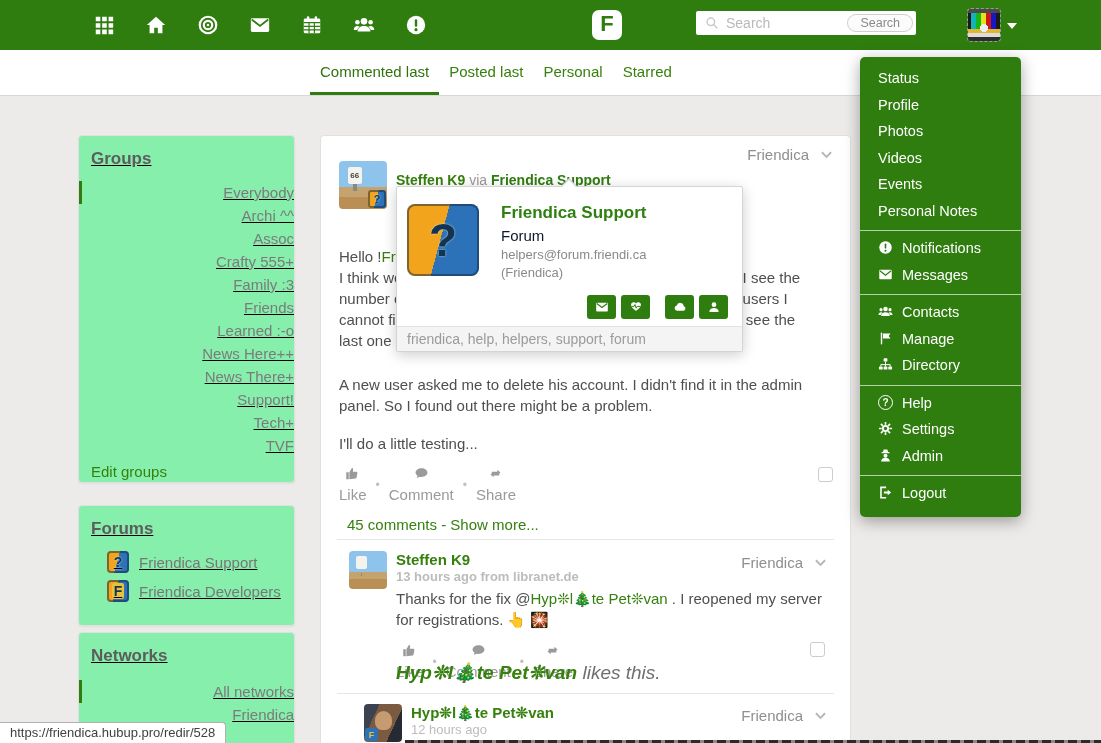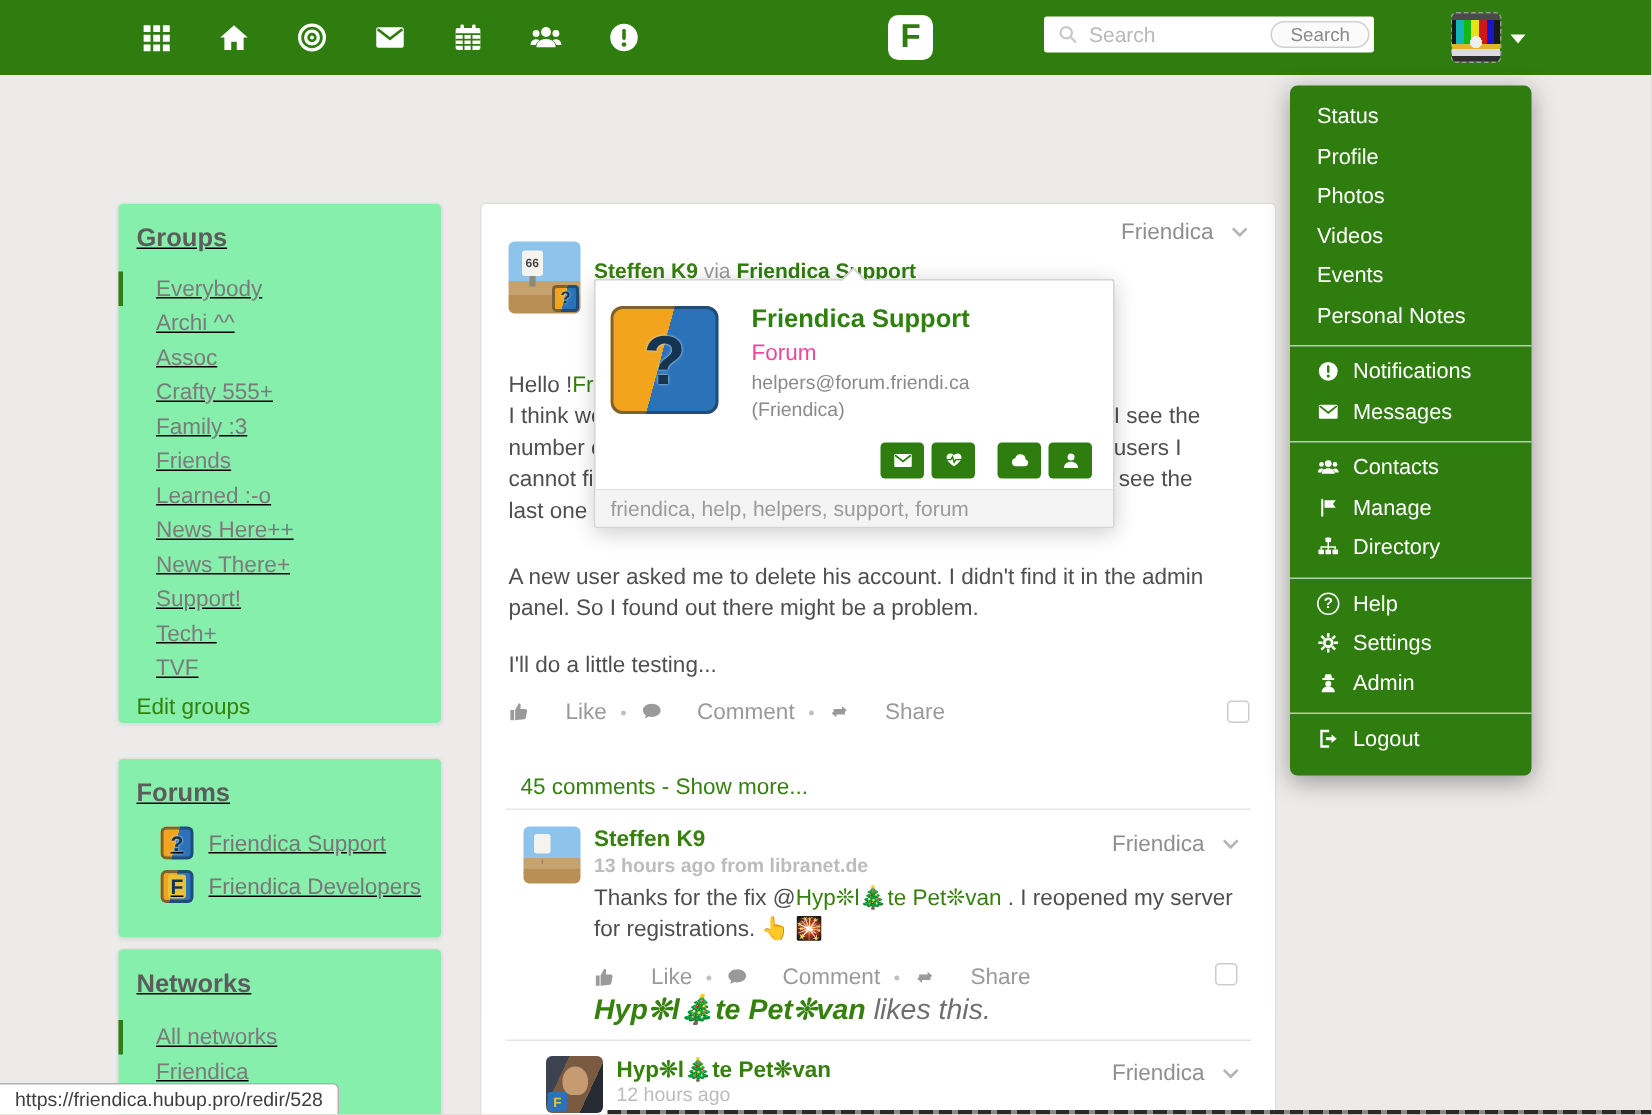--- a/index.html
+++ b/index.html
@@ -39,21 +39,21 @@
             border-bottom:1px solid #dad8d6; display:flex; align-items:stretch; padding-left:310px; z-index:2; }
   .tab { color:#36810e; font-size:15px; padding:13px 10px 0 10px; cursor:pointer; border-bottom:3px solid transparent; }
   .tab.active { border-bottom-color:#2e7d0e; color:#30730d; }
 
   
   .panel { position:absolute; left:78px; width:217px; background:#86efac; border:1px solid #e2e0de;
            border-radius:4px; box-shadow:0 1px 2px rgba(0,0,0,0.05);text-decoration:underline; }
   .panel h3 { font-size:17px; color:#5c5c5c; font-weight:bold; margin:13px 0 12px 12px; }
   .side-list { list-style:none; }
   .side-item { font-size:15px; color:#7b7b7b; line-height:23px; padding-left:22px;
-               border-left:3px solid transparent; cursor:pointer; }
+               border-left:3px solid transparent; cursor:pointer;text-align:right; }
   .side-item.active { border-left-color:#2e7d0e; }
   .edit-link { display:inline-block; margin:6px 0 12px 12px; color:#36810e; font-size:15px; cursor:pointer; }
   .forum-row { display:flex; align-items:center; gap:10px; margin:0 0 7px 28px; cursor:pointer; }
   .forum-row .flabel { font-size:15px; color:#777; }
 
   .support-icon { background:linear-gradient(105deg,#f2a51c 0 47%, #2b72b8 47%); display:flex; align-items:center;
                   justify-content:center; box-shadow:inset 0 0 0 2px rgba(25,45,70,.55); }
   .support-icon span { color:#15344f; font-weight:bold; text-shadow:0 0 2px #cfe3f2; }
   .dev-icon { background:linear-gradient(105deg,#f2a51c 0 42%, #2b72b8 42%); display:flex; align-items:center;
               justify-content:center; box-shadow:inset 0 0 0 2px rgba(25,45,70,.55); }
@@ -71,21 +71,21 @@
   .mini-badge-br { position:absolute; right:1px; bottom:1px; width:18px; height:18px; border-radius:3px; font-size:11px; }
   .post-author-line { position:absolute; left:75px; top:36px; font-size:14px; color:#999; white-space:nowrap; }
   .author-name { color:#36810e; font-weight:bold; cursor:pointer; }
   .forum-link { color:#2e7d0e; font-weight:bold; text-decoration:underline; cursor:pointer; }
   .post-meta { position:absolute; left:75px; top:48px; font-size:13px; color:#b5b5b5; }
   .wall-label { position:absolute; font-size:15px; color:#8f8f8f; display:flex; align-items:center; gap:12px; cursor:pointer; }
   .wall-label svg { width:11px; height:8px; stroke:#b5b5b5; fill:none; stroke-width:2; }
   .post-text { position:absolute; left:18px; width:497px; font-size:15px; color:#4f4f4f; line-height:21px; white-space:pre-line; }
   .link-green { color:#36810e; cursor:pointer; }
   .action-row { position:absolute; display:flex; align-items:center; gap:9px; font-size:15px; color:#9a9a9a; }
-  .action-item { display:flex; align-items:center; gap:23px; cursor:pointer; }
+  .action-item { display:flex; align-items:center; gap:5px; cursor:pointer;flex-direction:column; }
   .action-item svg { width:15px; height:15px; fill:#9a9a9a; }
   .dot-sep { color:#c0c0c0; font-size:12px; }
   .checkbox { position:absolute; width:15px; height:15px; border:1px solid #ccc; border-radius:3px; background:#fff; cursor:pointer; }
   .comments-link { position:absolute; left:26px; font-size:15px; color:#36810e; cursor:pointer; }
   .divider { position:absolute; left:16px; right:16px; border-top:1px solid #e6e6e6; }
   .cmt-name { position:absolute; font-size:15px; font-weight:bold; color:#36810e; cursor:pointer; white-space:nowrap; }
   .cmt-meta { position:absolute; font-size:13px; color:#bcbcbc; }
   .cmt-body { position:absolute; font-size:15px; color:#4f4f4f; line-height:21px; }
   .likes-line { position:absolute; font-size:19px; color:#6f6f6f;font-style:italic; }
   .likes-line b { color:#36810e; font-weight:bold; }
@@ -97,21 +97,21 @@
 
   
   .hovercard { position:absolute; left:396px; top:186px; width:347px; height:166px; background:#fff;
      border:1px solid #d4d4d4; border-radius:2px; box-shadow:0 3px 14px rgba(0,0,0,.2); z-index:5; }
   .hc-arrow { position:absolute; left:163px; top:-9px; width:0; height:0;
      border-left:9px solid transparent; border-right:9px solid transparent; border-bottom:9px solid #d4d4d4; }
   .hc-arrow:after { content:""; position:absolute; left:-8px; top:1.5px; width:0; height:0;
      border-left:8px solid transparent; border-right:8px solid transparent; border-bottom:8px solid #fff; }
   .hc-avatar { position:absolute; left:10px; top:17px; width:72px; height:72px; border-radius:8px; font-size:46px; }
   .hc-title { position:absolute; left:104px; top:16px; font-size:17px; font-weight:bold; color:#2e810e; cursor:pointer; }
-  .hc-type { position:absolute; left:104px; top:40px; font-size:15px; color:#ec4899; }
+  .hc-type { position:absolute; left:104px; top:40px; font-size:15px; color:#0f172a; }
   .hc-addr { position:absolute; left:104px; top:60px; font-size:13px; color:#8a8a8a; }
   .hc-net  { position:absolute; left:104px; top:78px; font-size:13px; color:#8a8a8a; }
   .hc-btns { position:absolute; right:14px; top:108px; display:flex; gap:5px; }
   .hc-btn { width:29px; height:24px; background:#2e7d0e; border:none; border-radius:3px; cursor:pointer;
             display:flex; align-items:center; justify-content:center; }
   .hc-btn svg { width:14px; height:14px; fill:#fff; }
   .hc-btn.gap { margin-left:10px; }
   .hc-tags { position:absolute; left:0; right:0; bottom:0; height:25px; background:#f4f4f4; border-top:1px solid #e2e2e2;
              font-size:14px; color:#9b9b9b; line-height:24px; padding-left:10px; border-radius:0 0 2px 2px; }
 
@@ -199,20 +199,26 @@
           <path d="M15 15l6 6" stroke="#c9c9c9" stroke-width="2.5"></path>
         </svg>
       <input class="search-input" type="text" placeholder="Search" style="">
       <button class="search-btn">Search</button>
     </div>
 
     <div class="nav-avatar"></div>
     <div class="nav-caret"></div>
   </div>
 
+  <div class="tabbar">
+    <div class="tab active">Commented last</div>
+    <div class="tab">Posted last</div>
+    <div class="tab">Personal</div>
+    <div class="tab">Starred</div>
+  </div>
 
   <div class="panel" style="top:135px; height:348px;">
     <h3>Groups</h3>
     <ul class="side-list">
       <li class="side-item active">Everybody</li>
       <li class="side-item">Archi ^^</li>
       <li class="side-item">Assoc</li>
       <li class="side-item">Crafty 555+</li>
       <li class="side-item">Family :3</li>
       <li class="side-item">Friends</li>

